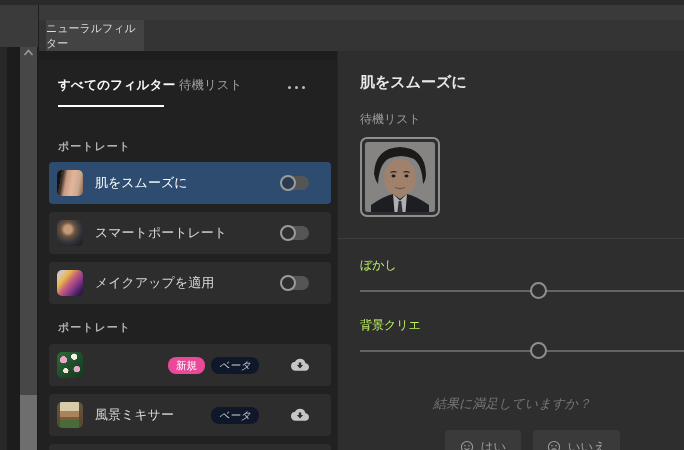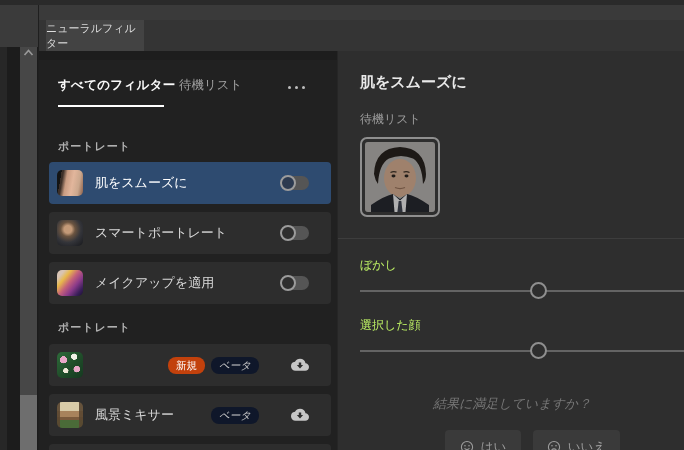--- a/index.html
+++ b/index.html
@@ -36,21 +36,21 @@
   .row{
     position:absolute;left:10px;width:282px;height:42px;border-radius:4px;background:#2d2d2d;
     display:flex;align-items:center;padding:0 22px 0 8px;box-sizing:border-box;
   }
   .row.selected{background:#2e4b70;}
   .thumb{width:26px;height:26px;border-radius:5px;flex:0 0 26px;}
   .row-label{margin-left:12px;font-size:13px;color:#d9d9d9;white-space:nowrap;}
   .row.selected .row-label{color:#ffffff;}
   .row-right{margin-left:auto;display:flex;align-items:center;gap:6px;}
   .badge{font-size:10.5px;line-height:13px;padding:2px 8px;border-radius:8px;white-space:nowrap;}
-  .badge.new{background:#c2410c;color:#ffffff;}
+  .badge.new{background:#ec4899;color:#ffffff;}
   .badge.beta{background:#0f172a;color:#c9c9c9;font-style:italic;}
   .cloud{margin-left:26px;display:flex;align-items:center;}
   .row-right .cloud:first-child{margin-left:0;}
   .toggle{position:relative;width:28px;height:14px;border-radius:7px;background:#555555;}
   .toggle .knob{
     position:absolute;left:-1px;top:-1px;width:16px;height:16px;border-radius:50%;
     background:#2f2f2f;border:2px solid #9c9c9c;box-sizing:border-box;
   }
   
   .t1{background:linear-gradient(100deg,#141414 0 16%,#3c2f28 16% 22%,#c99c82 36%,#e2b69c 58%,#caa78d 80%,#8a5f4a 100%);}
@@ -219,21 +219,21 @@
         </svg>
       </div>
 
       <div class="dp-divider"></div>
 
       <div class="slider-label" style="top:206px">ぼかし</div>
       <div class="slider-track" style="top:239px">
         <div class="slider-knob" style="left:170px"></div>
       </div>
 
-      <div class="slider-label" style="top:266px">選択した顔</div>
+      <div class="slider-label" style="top:266px">背景クリエ</div>
       <div class="slider-track" style="top:299px">
         <div class="slider-knob" style="left:170px"></div>
       </div>
 
       <div class="fb-question">結果に満足していますか？</div>
 
       <div class="fb-btn fb-yes">
         <svg width="14" height="14" viewBox="0 0 16 16">
           <circle cx="8" cy="8" r="6.4" fill="none" stroke="#9e9e9e" stroke-width="1.2"></circle>
           <circle cx="5.7" cy="6.6" r="0.9" fill="#9e9e9e"></circle>

